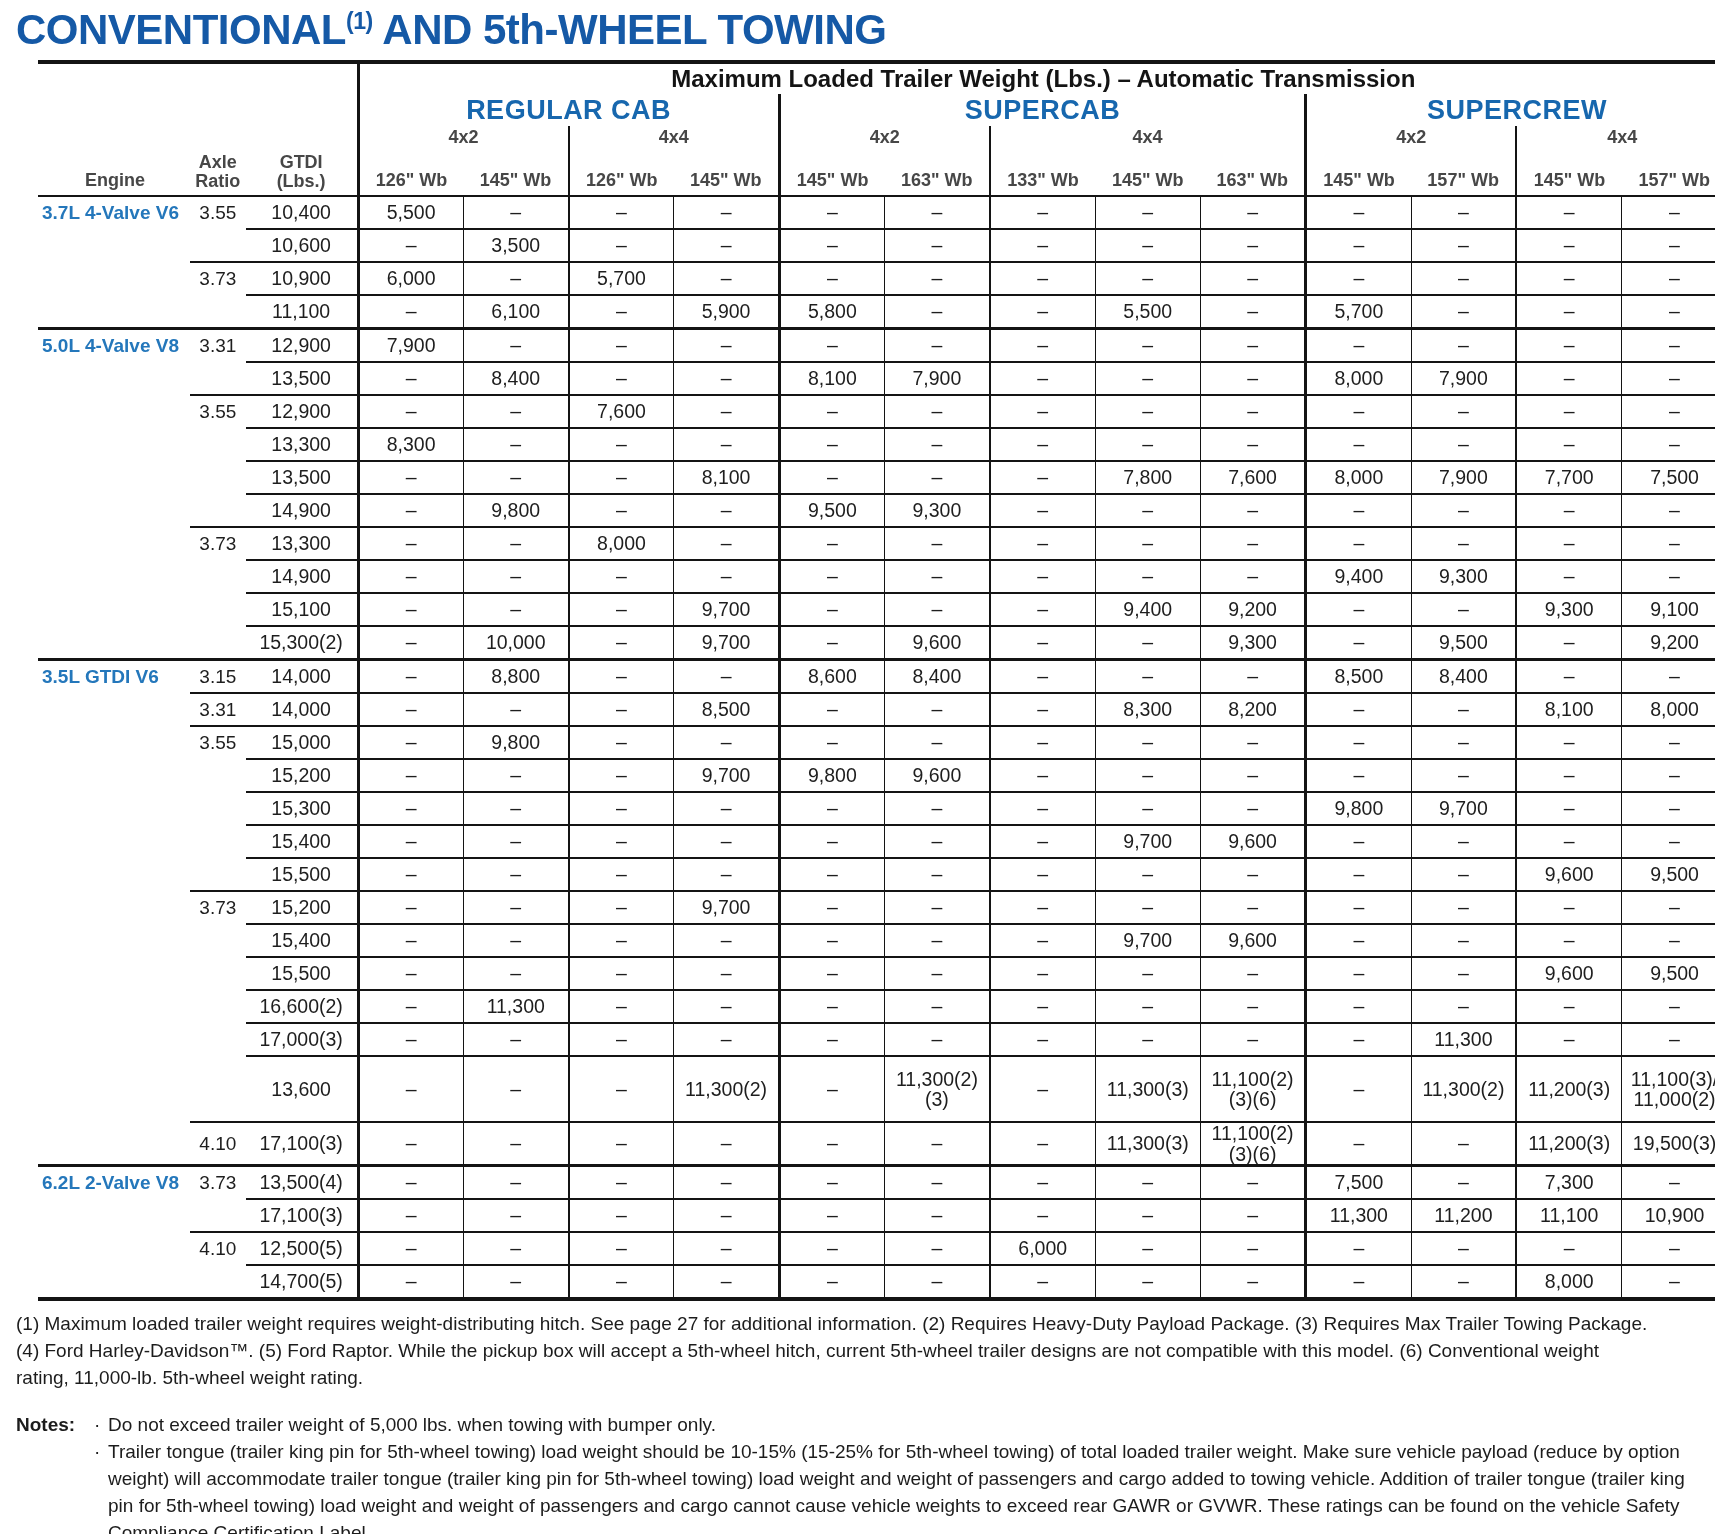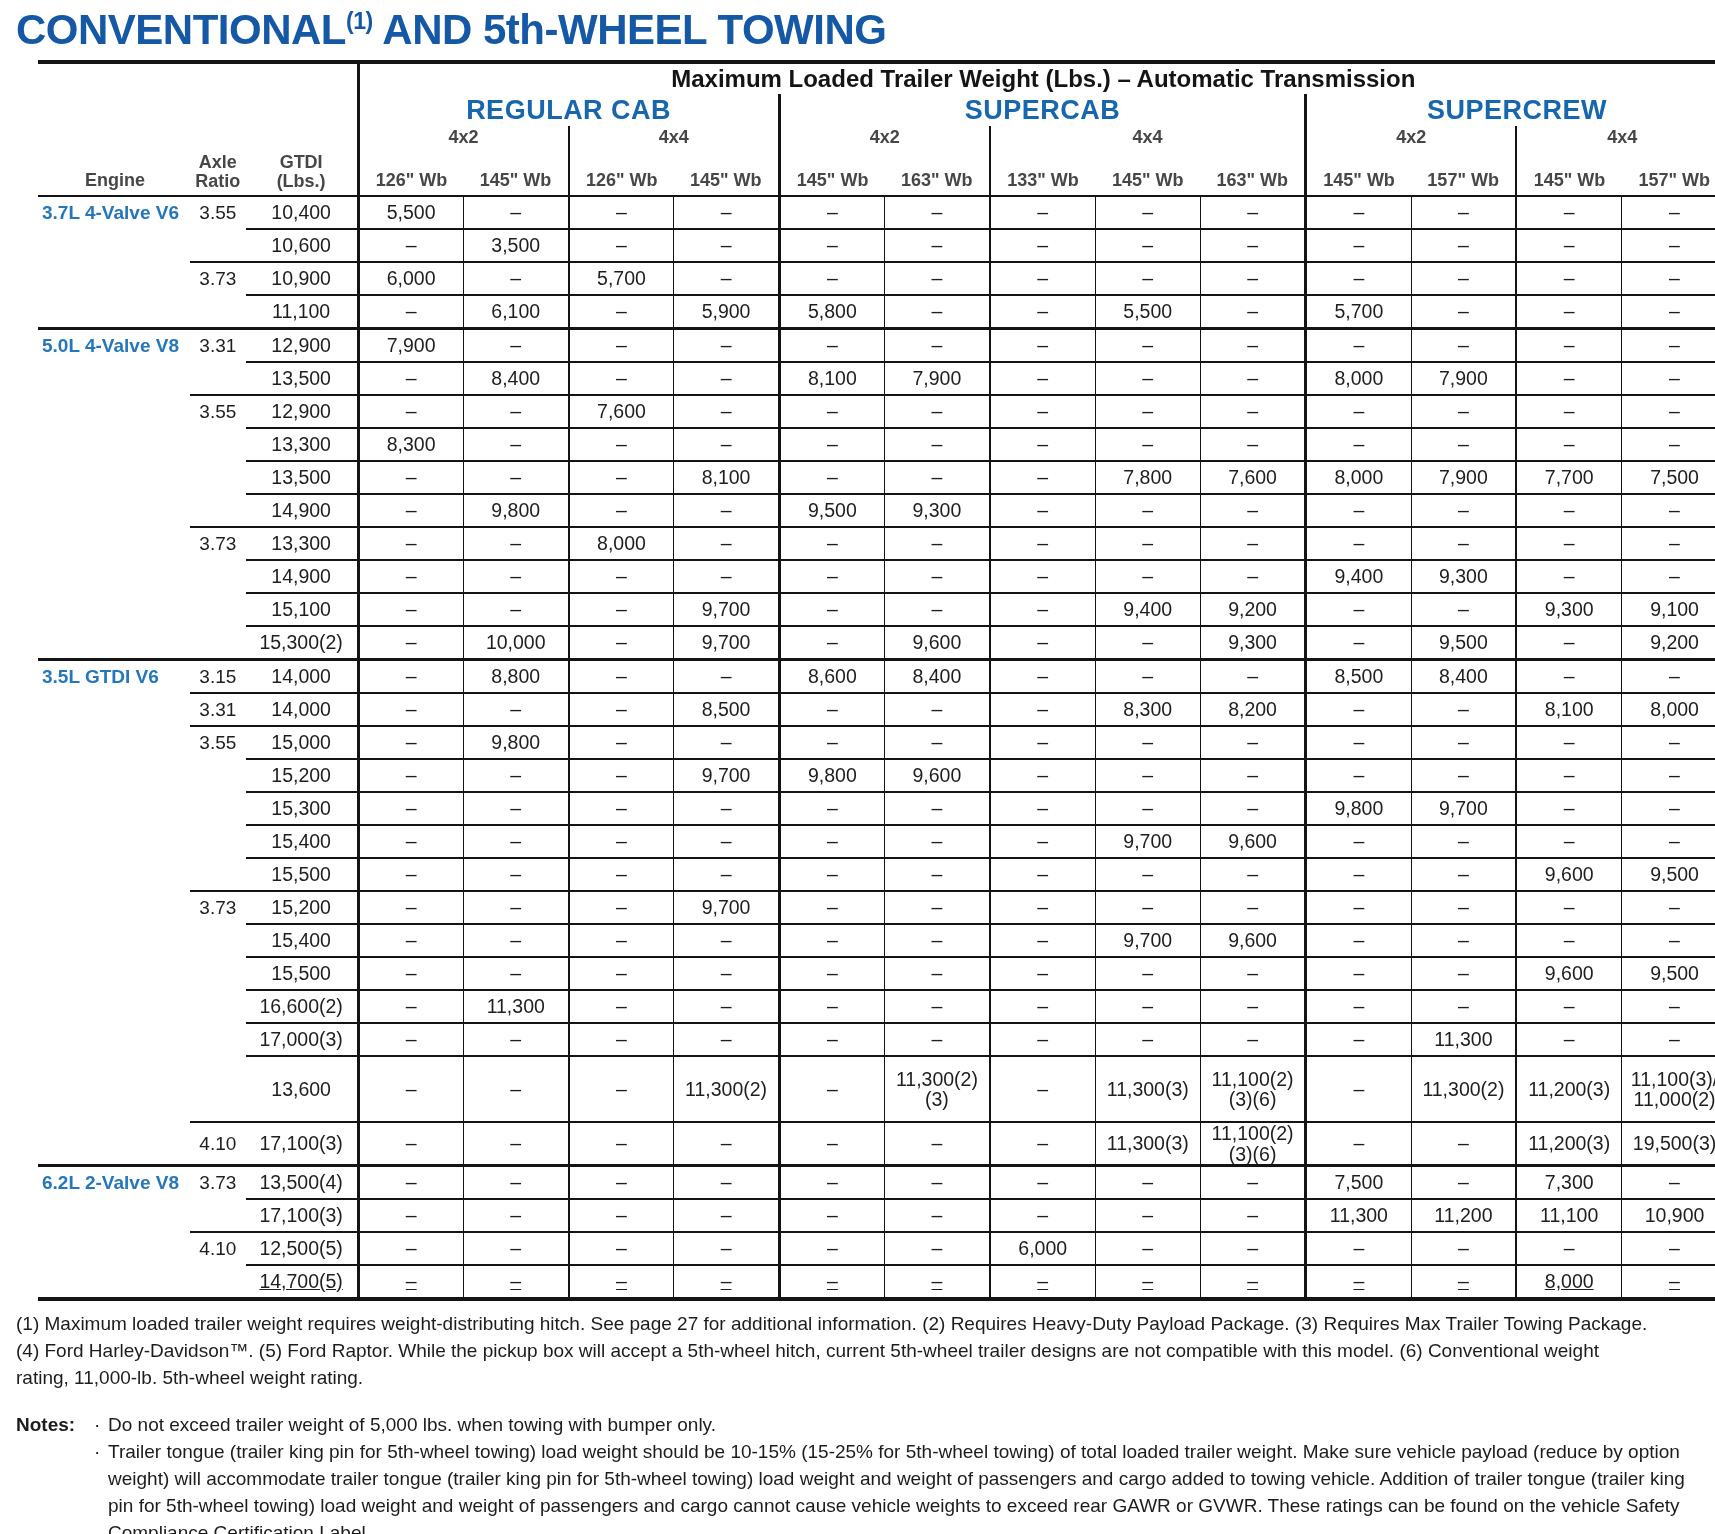--- a/index.html
+++ b/index.html
@@ -63,21 +63,21 @@
   tbody td:nth-child(4){border-left:3px solid #141414;}
   tbody td:nth-child(6){border-left:2.5px solid #141414;}
   tbody td:nth-child(8){border-left:3px solid #141414;}
   tbody td:nth-child(10){border-left:2.5px solid #141414;}
   tbody td:nth-child(13){border-left:3px solid #141414;}
   tbody td:nth-child(15){border-left:2.5px solid #141414;}
   
   tr.sep-row td:nth-child(n+3){border-bottom:2px solid #141414;}
   tr.sep-ratio td:nth-child(n+2){border-bottom:2.5px solid #141414;}
   tr.sep-engine td{border-bottom:3px solid #141414;}
-  tr.sep-end td{border-bottom:4px solid #141414;text-decoration:underline;}
+  tr.sep-end td{border-bottom:4px solid #141414;}
   
   .footnotes{margin:10px 0 0 2px;font-size:19px;line-height:1.42;color:#1c1c1c;}
   .notes{margin:20px 0 0 2px;font-size:19px;line-height:1.42;color:#1c1c1c;display:flex;}
   .notes-label{font-weight:700;flex:0 0 78px;}
   .notes-items{flex:1;}
   .note-item{position:relative;padding-left:14px;}
   .note-item .bullet{position:absolute;left:0;top:0;}
 </style>
 </head>
 <body>

